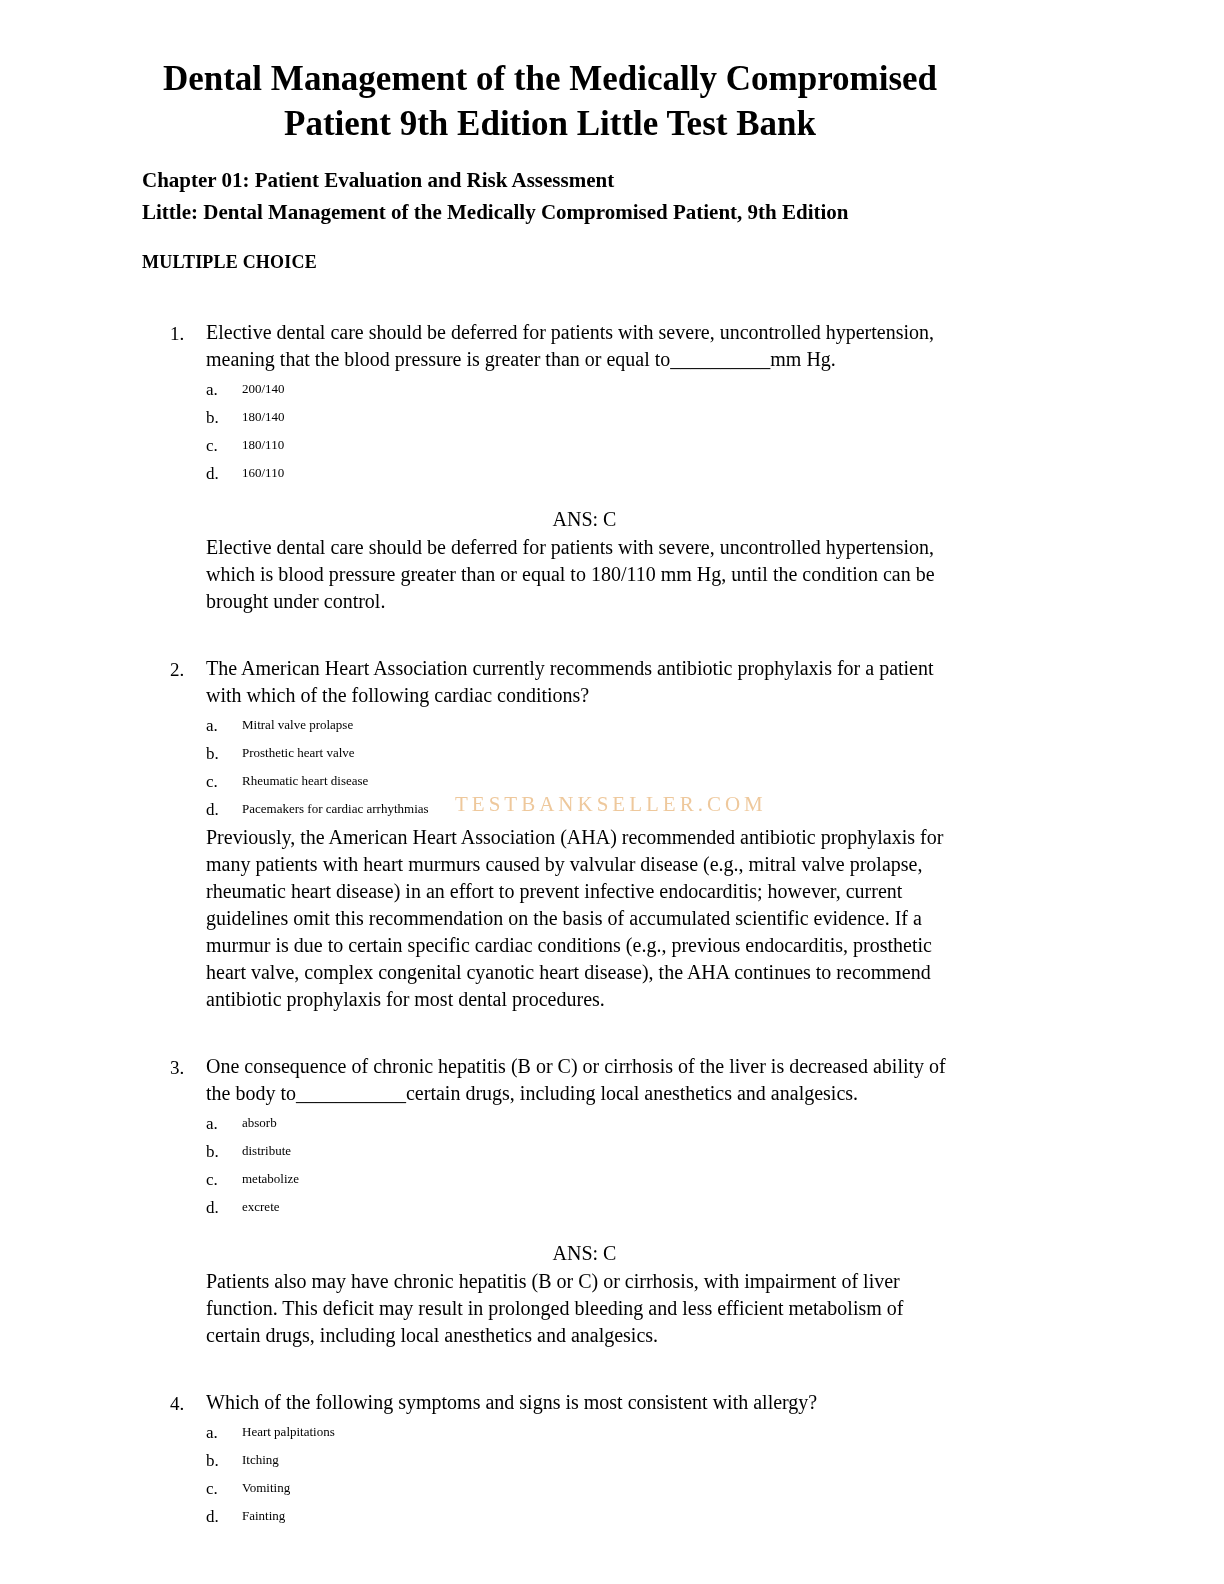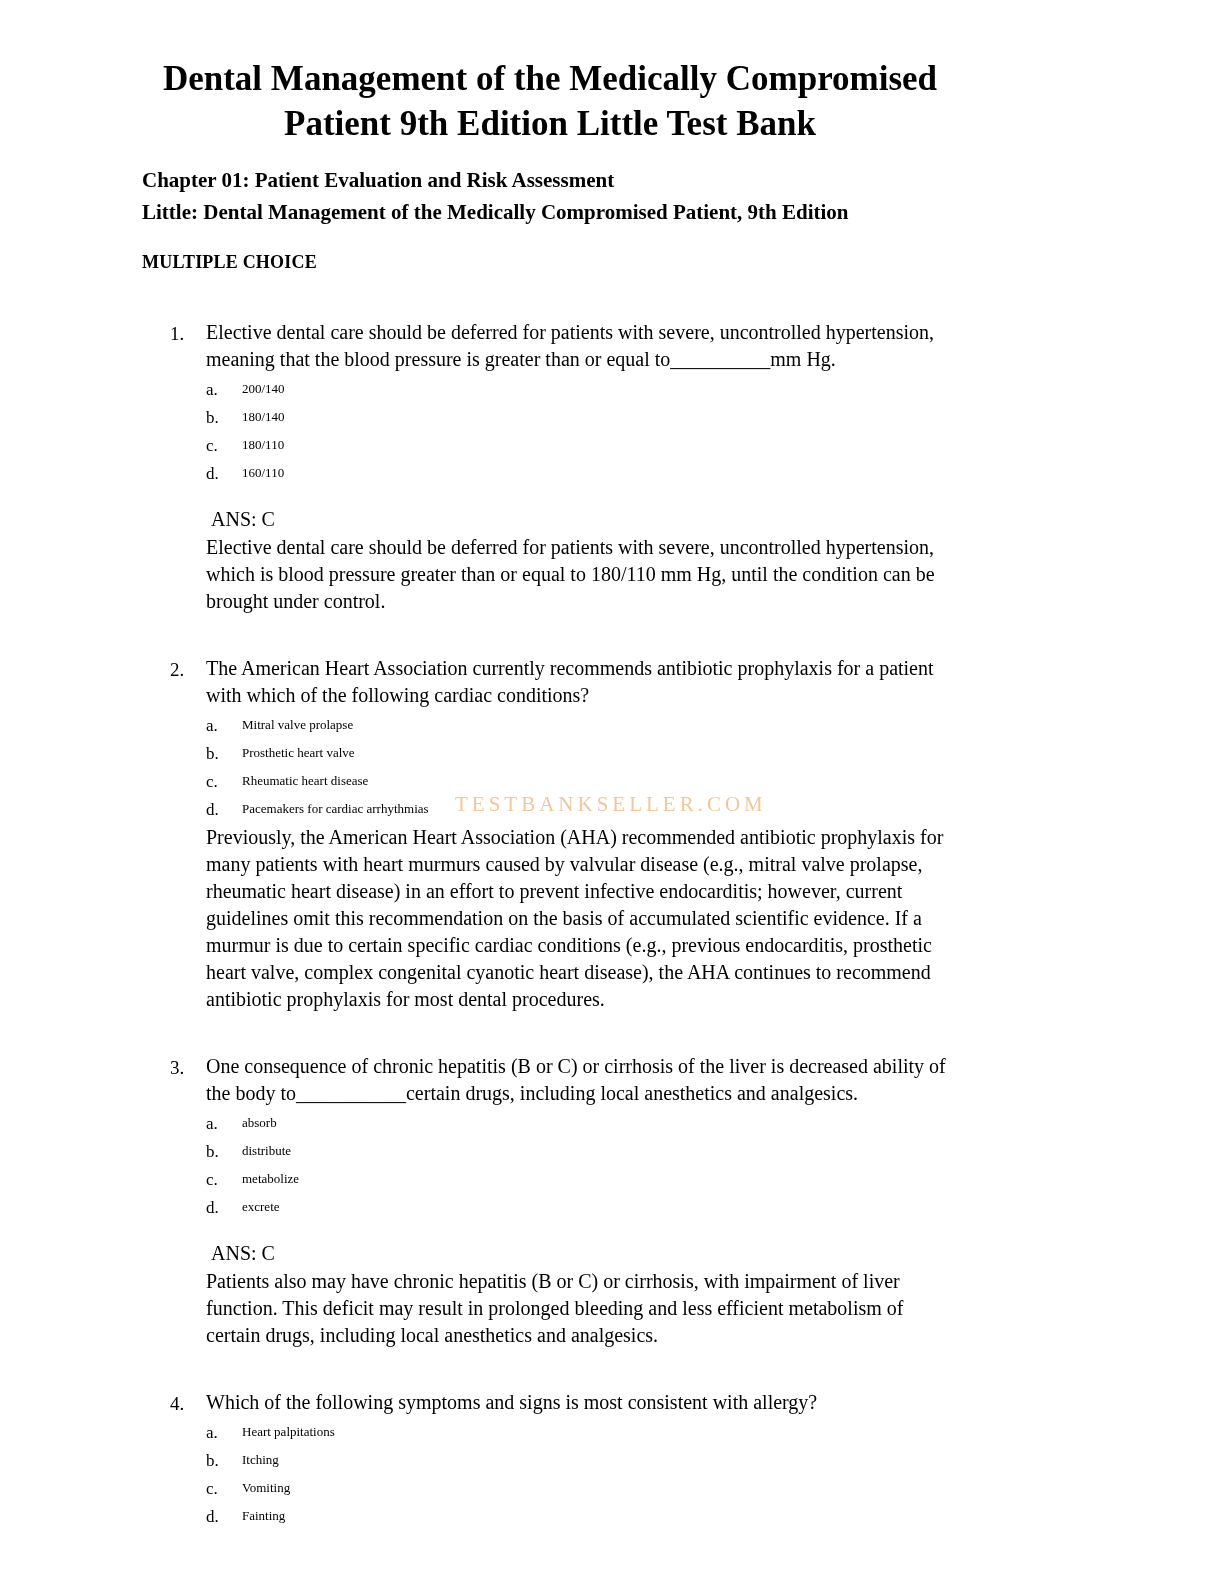--- a/index.html
+++ b/index.html
@@ -72,20 +72,21 @@
     line-height: 27px;
     padding-top: 1px;
   }
   .opt-text {
     font-size: 13px;
     line-height: 27px;
   }
   .answer {
     margin-top: 19px;
     padding-left: 5px;
+    text-align: center;
   }
   .rationale {
     margin-top: 1px;
   }
   .watermark {
     position: absolute;
     left: 455px;
     top: 792px;
     font-size: 21px;
     letter-spacing: 4px;

